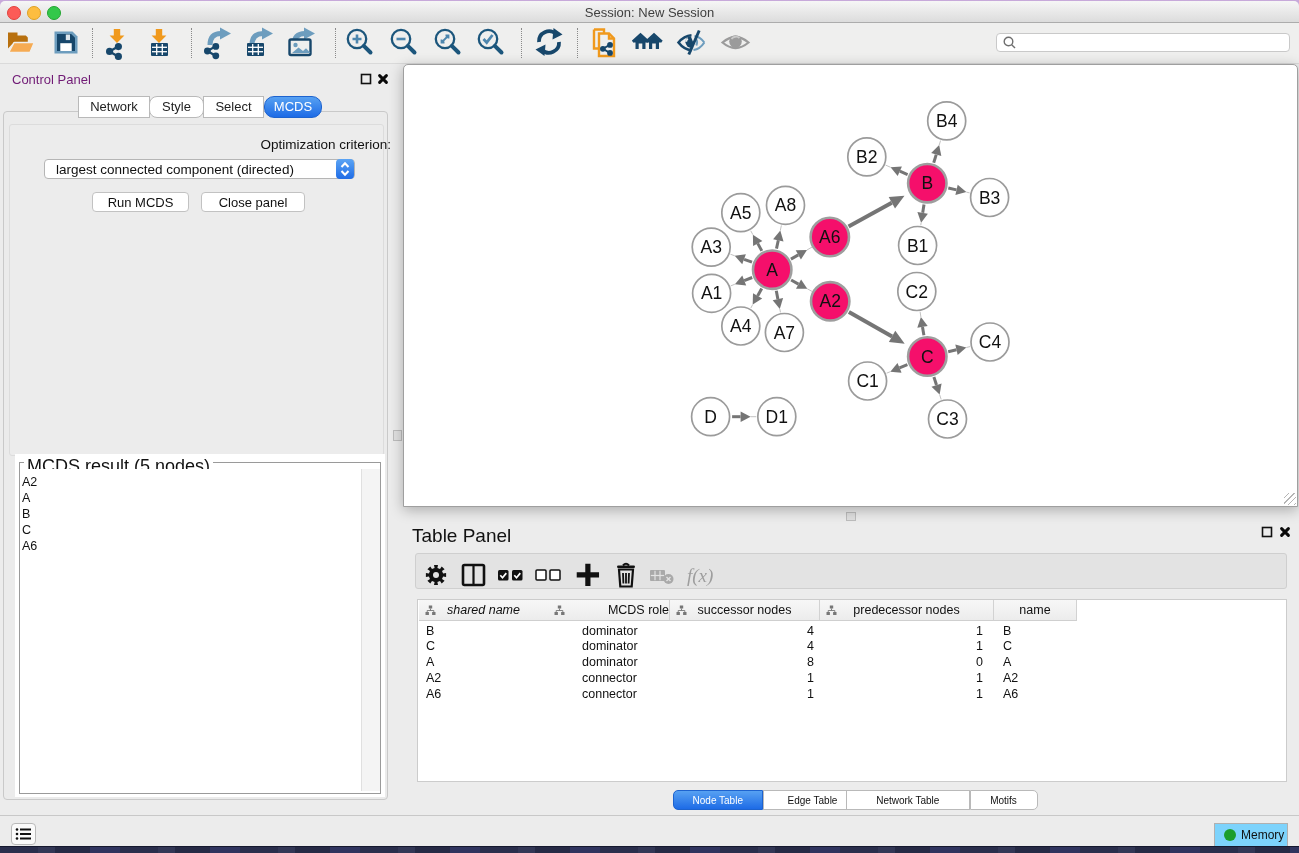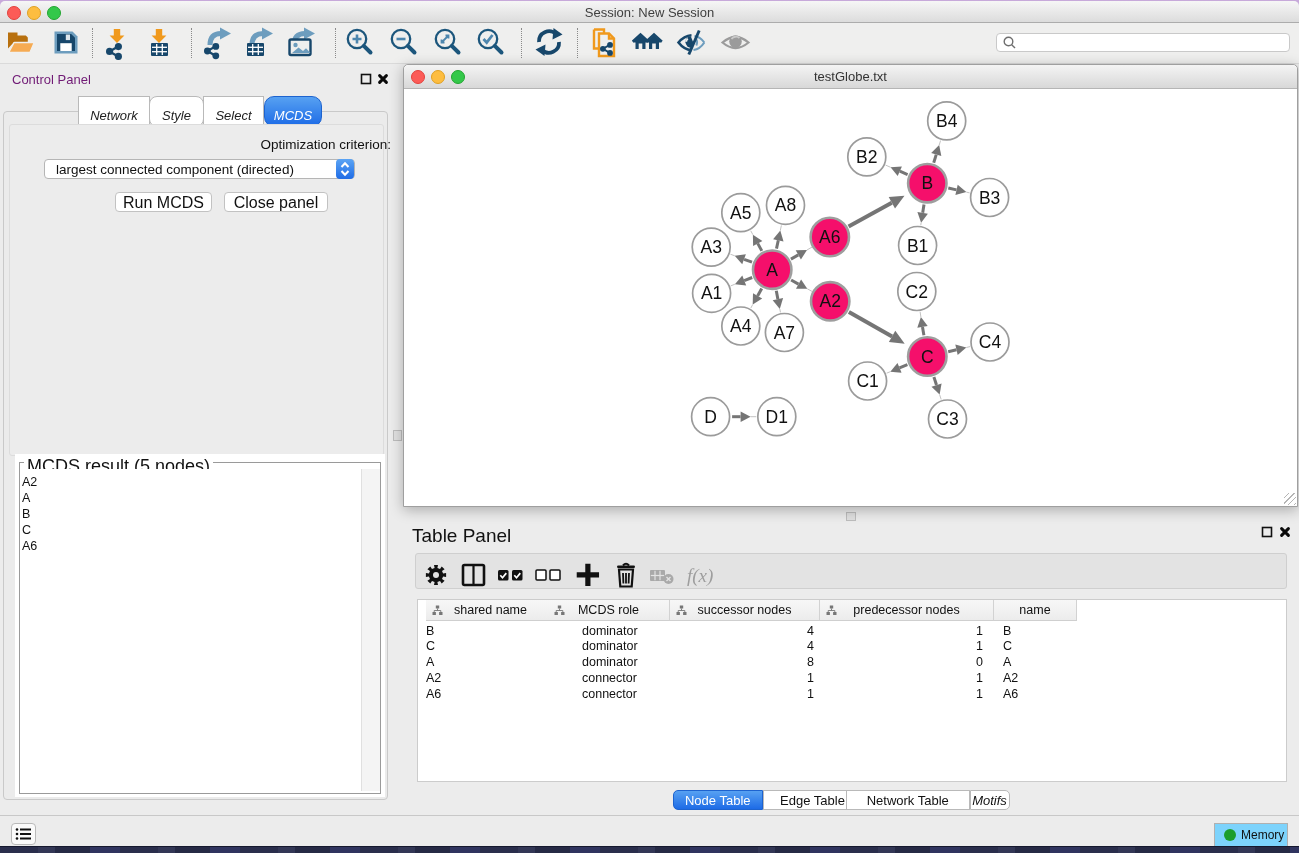--- a/index.html
+++ b/index.html
@@ -21,32 +21,32 @@
   .vsep{position:absolute;top:5px;height:30px;width:0;border-left:1px dotted #8a8a8a;}
   .ticon{position:absolute;top:0;}
   #search{left:996px;top:10px;width:292px;height:17px;background:#fff;
     border:1px solid #c9c9c9;border-radius:4px;}
   
   #cpheader{left:0;top:64px;width:391px;height:31px;background:#ececec;}
   #cpheader .t{position:absolute;left:12px;top:8px;font-size:13px;color:#701a75;}
   #cp-body{left:3px;top:111px;width:385px;height:689px;background:#ebebeb;
     border:1px solid #c9c9c9;border-radius:4px;box-sizing:border-box;}
   .tab{position:absolute;top:0;height:18px;background:#fff;border:1px solid #b9b9b9;
-    font-size:13px;color:#222;text-align:center;padding-top:11px;box-sizing:content-box;font-style:italic;}
+    font-size:13px;color:#222;text-align:center;padding-top:2px;box-sizing:content-box;}
   .tabsel{background:linear-gradient(#57a1f2,#1d6be6);color:#fff;border:1px solid #1d63cf;}
   #innerpanel{left:9px;top:124px;width:373px;height:330px;background:#ececec;
     border:1px solid #dcdcdc;border-radius:3px;}
   #optlabel{left:0;top:137px;width:391px;text-align:right;font-size:13.5px;color:#111;}
   #dropdown{left:44px;top:159px;width:311px;height:20px;background:#fff;border:1px solid #b5b5b5;
     border-radius:4px;box-sizing:border-box;}
   #dropdown .txt{position:absolute;left:11px;top:2px;font-size:13.5px;color:#111;}
   #dropdown .spin{position:absolute;right:0px;top:-1px;width:18px;height:20px;border-radius:4px;
     background:linear-gradient(#5ba4f4,#1f6ce6);}
   .btn{position:absolute;height:20px;background:#fff;border:1px solid #c2c2c2;border-radius:4px;
-    font-size:16px;color:#111;text-align:center;line-height:19px;box-sizing:border-box;margin-left:23px;}
+    font-size:13px;color:#111;text-align:center;line-height:19px;box-sizing:border-box;}
   #grpwhite{left:15px;top:454px;width:370px;height:343px;background:#fff;}
   #grpbox{left:19px;top:462px;width:362px;height:332px;border:1px solid #9a9a9a;box-sizing:border-box;}
   #grplabel{left:24px;top:456px;background:#fff;padding:0 3px;font-size:18px;color:#111;}
   #mcdslist{left:20px;top:469px;width:341px;height:322px;background:#fff;font-size:12.5px;color:#111;padding-top:6px;box-sizing:border-box;}
   #mcdslist div{height:15.9px;padding-left:2px;}
   #listsb{left:361px;top:469px;width:18px;height:322px;background:#f4f4f4;border-left:1px solid #e0e0e0;}
   
   #vsplit{left:392px;top:64px;width:11px;height:751px;background:#ececec;}
   #vsplit .h{position:absolute;left:1px;top:366px;width:7px;height:9px;background:#e0e0e0;border:1px solid #bdbdbd;}
   
@@ -68,21 +68,21 @@
   #tbar{left:415px;top:553px;width:872px;height:36px;background:#e3e3e3;
     border:1px solid #cfcfcf;border-radius:3px;box-sizing:border-box;}
   #tablewrap{left:417px;top:599px;width:870px;height:183px;background:#fff;
     border:1px solid #cccccc;box-sizing:border-box;}
   .th{position:absolute;top:0;height:21px;background:linear-gradient(#f7f7f7,#ececec);
     border-right:1px solid #d2d2d2;border-bottom:1px solid #cfcfcf;box-sizing:border-box;
     font-size:12.5px;color:#111;text-align:center;padding-top:3px;}
   .trow{position:absolute;font-size:12.5px;color:#111;height:16px;}
   
   .btab{position:absolute;top:790px;height:20px;background:#fff;border:1px solid #b9b9b9;
-    font-size:13px;color:#111;text-align:center;line-height:19px;box-sizing:border-box;}
+    font-size:10px;color:#111;text-align:center;line-height:19px;box-sizing:border-box;}
   .btabsel{background:linear-gradient(#57a1f2,#1d6be6);color:#fff;border-color:#1d63cf;}
   
   #statusbar{left:0;top:815px;width:1299px;height:31px;background:#ececec;border-top:1px solid #c8c8c8;}
   #listbtn{position:absolute;left:11px;top:7px;width:25px;height:22px;background:#fafafa;
     border:1px solid #b9b9b9;border-radius:4px;box-sizing:border-box;}
   #membtn{position:absolute;left:1214px;top:7px;width:74px;height:39px;background:#7dd3fc;
     border:1px solid #b0b0b0;box-sizing:border-box;font-size:12px;color:#111;}
   #membtn .dot{position:absolute;left:9px;top:5px;width:12px;height:12px;border-radius:50%;background:#1b9e2c;}
   #membtn .mt{position:absolute;left:26px;top:4px;}
   #desktop{left:0;top:846px;width:1299px;height:7px;
@@ -272,26 +272,20 @@
     <div>A6</div>
   </div>
 <div class="abs" id="listsb"></div>
 
 <div class="abs" id="vsplit">
     <div class="h"></div>
   </div>
 <div class="abs" style="left:846px;top:512px;width:8px;height:7px;background:#e0e0e0;border:1px solid #bdbdbd;"></div>
 
 <div class="abs" id="netwin">
-  <div id="nettitle">
-    <div class="tl r"></div>
-      <div class="tl y"></div>
-      <div class="tl g"></div>
-    <div class="t">testGlobe.txt</div>
-  </div>
   <div id="netgrip"></div>
 </div>
 <svg class="abs" width="896" height="418" viewBox="403 88 896 418" style="left:403px;top:88px" font-family="Liberation Sans, sans-serif">
 <line x1="761.8" y1="250.9" x2="757.7" y2="243.4" stroke="#757575" stroke-width="3"></line>
 <polygon points="752.9,234.7 762.4,240.9 753.1,246.0" fill="#757575"></polygon>
 <line x1="752.9" y1="234.7" x2="750.7" y2="230.7" stroke="#757575" stroke-width="0.8" opacity="0.55"></line>
 <line x1="776.5" y1="248.6" x2="778.3" y2="240.3" stroke="#757575" stroke-width="3"></line>
 <polygon points="780.3,230.5 783.5,241.4 773.1,239.2" fill="#757575"></polygon>
 <line x1="780.3" y1="230.5" x2="781.4" y2="225.4" stroke="#757575" stroke-width="0.8" opacity="0.55"></line>
 <line x1="752.0" y1="262.2" x2="744.1" y2="259.3" stroke="#757575" stroke-width="3"></line>
@@ -432,27 +426,27 @@
       <line x1="12.0" y1="10.8" x2="12.0" y2="20.2" stroke="#e3e3e3" stroke-width="1.2"></line>
       <line x1="2.8" y1="15.5" x2="16.2" y2="15.5" stroke="#e3e3e3" stroke-width="1.2"></line>
       <circle cx="20.5" cy="19" r="5" fill="#a9a9a9"></circle>
       <path d="M18.5 17 l4 4 m0 -4 l-4 4" stroke="#e3e3e3" stroke-width="1.4"></path>
     </svg>
 <svg class="abs" style="left:270px;top:6px" width="30" height="30" viewBox="0 0 30 30">
       <text x="1" y="22" font-family="Liberation Serif, serif" font-style="italic" font-size="19" fill="#9e9e9e">f(x)</text>
     </svg>
 </div>
 <div class="abs" id="tablewrap">
-<div class="th" style="left:8px;width:130px;"><svg width="11" height="11" viewBox="0 0 11 11" style="position:absolute;left:6px;top:5px">
+<div class="th" style="left:1px;width:130px;font-style:italic;"><svg width="11" height="11" viewBox="0 0 11 11" style="position:absolute;left:6px;top:5px">
         <rect x="3.8" y="0.5" width="3.4" height="3" fill="#777"></rect>
         <rect x="0.5" y="7" width="3.4" height="3" fill="#777"></rect>
         <rect x="7.1" y="7" width="3.4" height="3" fill="#777"></rect>
         <path d="M5.5 3.5 V5.5 M2.2 7 V5.5 H8.8 V7" fill="none" stroke="#777" stroke-width="0.9"></path>
       </svg>shared name</div>
-<div class="th" style="left:130px;width:122px;"><svg width="11" height="11" viewBox="0 0 11 11" style="position:absolute;left:6px;top:5px">
+<div class="th" style="left:130px;width:122px;text-align:right;"><svg width="11" height="11" viewBox="0 0 11 11" style="position:absolute;left:6px;top:5px">
         <rect x="3.8" y="0.5" width="3.4" height="3" fill="#777"></rect>
         <rect x="0.5" y="7" width="3.4" height="3" fill="#777"></rect>
         <rect x="7.1" y="7" width="3.4" height="3" fill="#777"></rect>
         <path d="M5.5 3.5 V5.5 M2.2 7 V5.5 H8.8 V7" fill="none" stroke="#777" stroke-width="0.9"></path>
       </svg>MCDS role</div>
 <div class="th" style="left:252px;width:150px;"><svg width="11" height="11" viewBox="0 0 11 11" style="position:absolute;left:6px;top:5px">
         <rect x="3.8" y="0.5" width="3.4" height="3" fill="#777"></rect>
         <rect x="0.5" y="7" width="3.4" height="3" fill="#777"></rect>
         <rect x="7.1" y="7" width="3.4" height="3" fill="#777"></rect>
         <path d="M5.5 3.5 V5.5 M2.2 7 V5.5 H8.8 V7" fill="none" stroke="#777" stroke-width="0.9"></path>
@@ -486,21 +480,21 @@
 <div class="trow" style="left:585px;top:70.9px;">A2</div>
 <div class="trow" style="left:8px;top:86.7px;">A6</div>
 <div class="trow" style="left:164px;top:86.7px;">connector</div>
 <div class="trow" style="left:252px;width:144px;top:86.7px;text-align:right;">1</div>
 <div class="trow" style="left:402px;width:163px;top:86.7px;text-align:right;">1</div>
 <div class="trow" style="left:585px;top:86.7px;">A6</div>
 </div>
 <div class="abs btab btabsel" style="left:672.5px;width:90.5px;border-radius:5px 0 0 5px;">Node Table</div>
 <div class="abs btab" style="left:763px;width:99px;">Edge Table</div>
 <div class="abs btab" style="left:846px;width:123.5px;">Network Table</div>
-<div class="abs btab" style="left:969.5px;width:40px;border-radius:0 5px 5px 0;font-style:italic;">Motifs</div>
+<div class="abs btab" style="left:969.5px;width:68px;border-radius:0 5px 5px 0;">Motifs</div>
 
 <div class="abs" id="statusbar">
   <div id="listbtn">
       <svg width="17" height="14" viewBox="0 0 17 14" style="position:absolute;left:3px;top:3px">
         <circle cx="2" cy="2.5" r="1.3" fill="#111"></circle>
         <circle cx="2" cy="7" r="1.3" fill="#111"></circle>
         <circle cx="2" cy="11.5" r="1.3" fill="#111"></circle>
         <line x1="5" y1="2.5" x2="16" y2="2.5" stroke="#111" stroke-width="2"></line>
         <line x1="5" y1="7" x2="16" y2="7" stroke="#111" stroke-width="2"></line>
         <line x1="5" y1="11.5" x2="16" y2="11.5" stroke="#111" stroke-width="2"></line>

